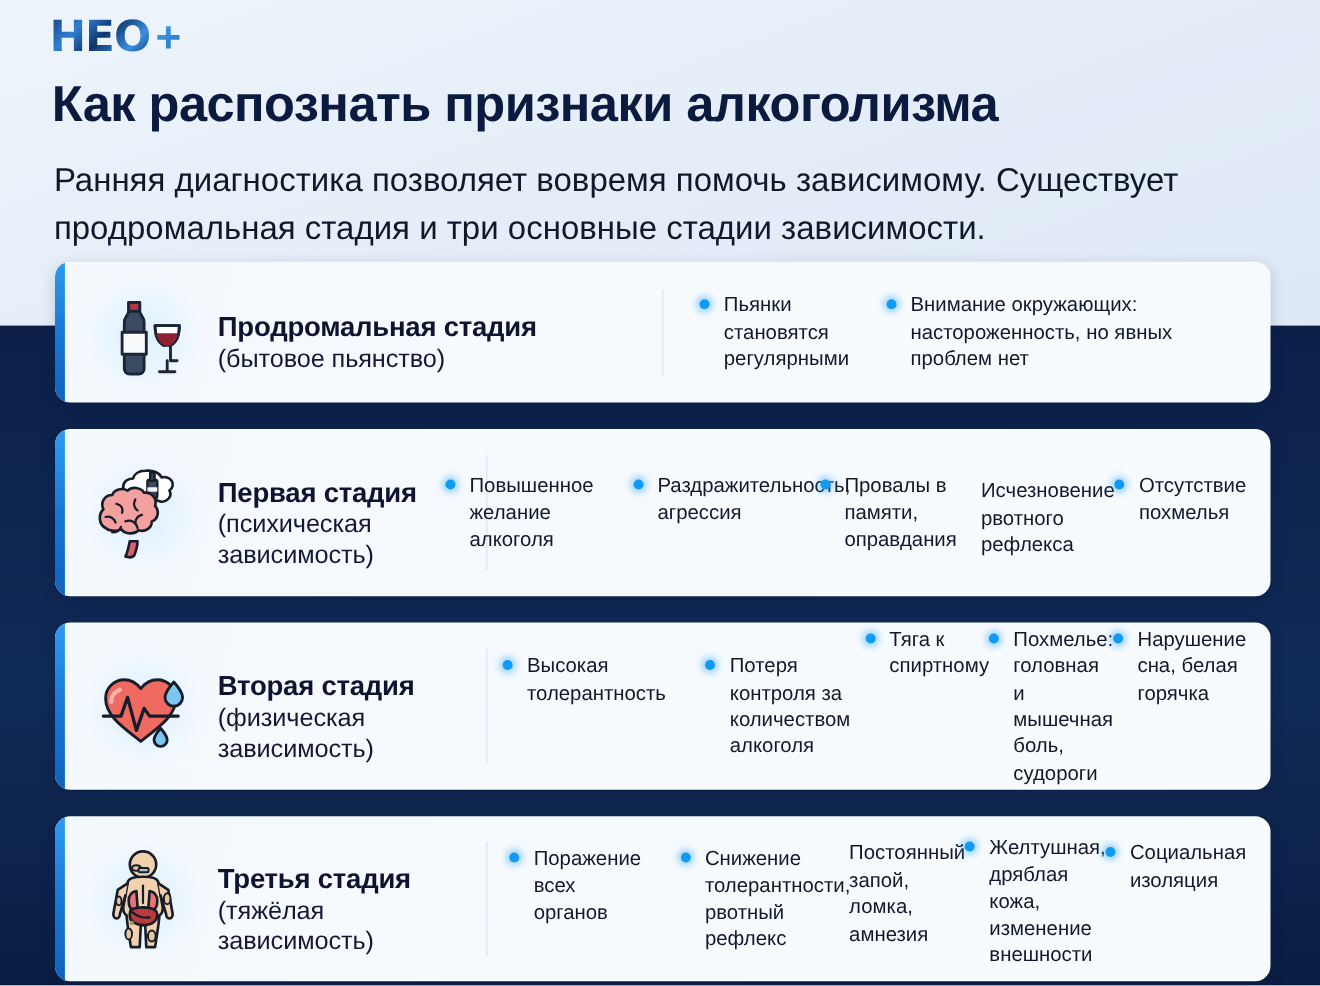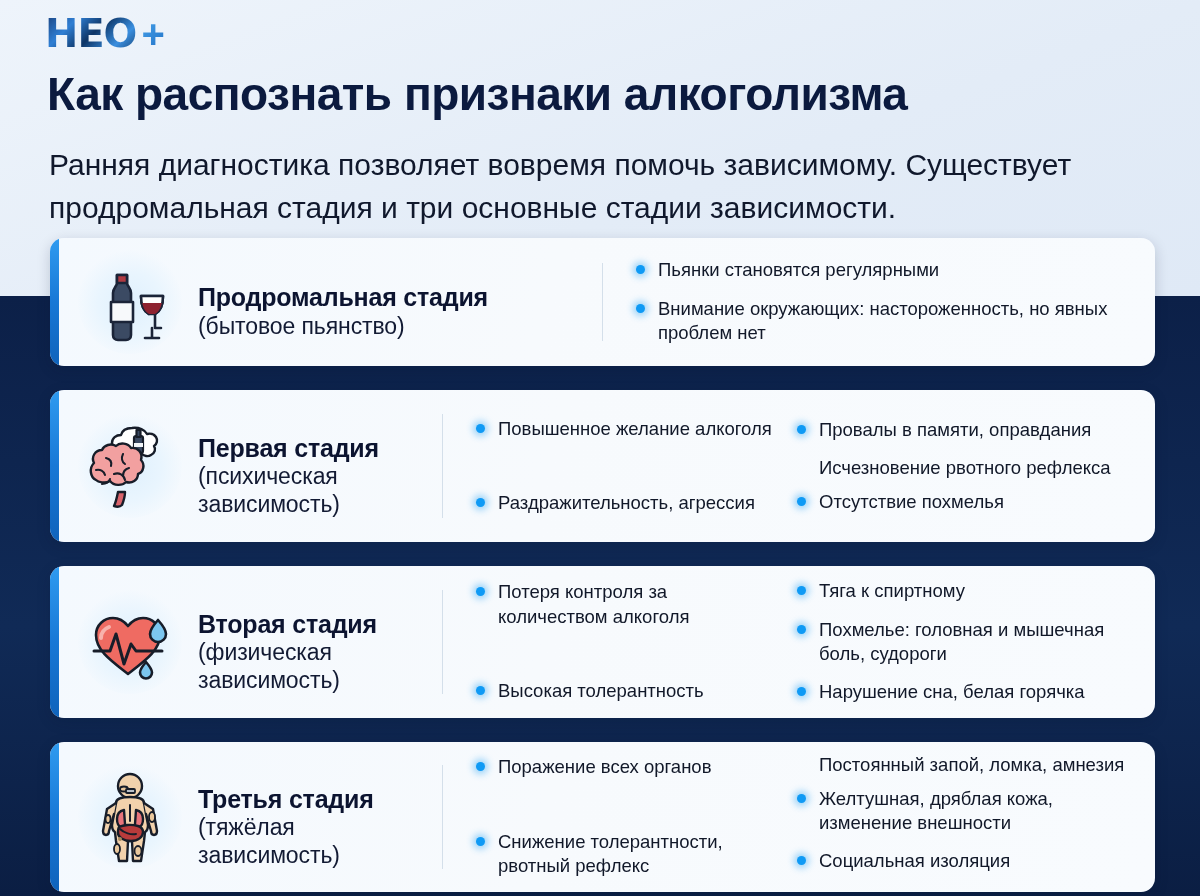--- a/index.html
+++ b/index.html
@@ -104,37 +104,37 @@
   
   .divider{
     width:1px; background:#d4dfea; align-self:center;
     flex:0 0 1px;
   }
   #card1 .divider{ height:78px; }
   #card2 .divider, #card3 .divider, #card4 .divider{ height:104px; }
 
   
   .cols{ display:flex; flex:1 1 auto; align-items:center; }
-  .col{ display:flex; flex-direction:column; justify-content:flex-start; }
+  .col{ display:flex; flex-direction:row; justify-content:flex-end; }
   #card1 .col-a{ padding-left:33px; width:520px; }
   #card2 .col-a, #card3 .col-a, #card4 .col-a{ padding-left:33px; width:330px;gap:36px; }
   #card2 .col-b, #card3 .col-b, #card4 .col-b{ padding-left:24px; width:360px; }
 
   .bullet{
     position:relative; padding-left:22px;
     font-size:18.5px; color:#111829; line-height:1.32;
     margin:7px 0;
   }
   .bullet .dot{
     position:absolute; left:0; top:7px;
     width:9px; height:9px; border-radius:50%;
     background:#0f9af5;
     box-shadow:0 0 7px 3px rgba(30,160,245,0.45);
   }
-  .bullet.nodot{ padding-left:22px; margin-top:0; margin-bottom:2px; }
+  .bullet.nodot{ padding-left:22px; margin-top:12px; margin-bottom:2px; }
   .bullet.tight{ margin-bottom:2px; }
   .bullet.tight + .bullet{ margin-top:12px; }
 </style>
 </head>
 <body>
 
 <div class="bg-top"></div>
 <div class="bg-bottom"></div>
 
 <div class="logo">
@@ -256,25 +256,25 @@
     <div class="stage-names">
       <div class="stage-title">Вторая стадия</div>
       <div class="stage-sub">(физическая зависимость)</div>
     </div>
   </div>
   <div class="divider"></div>
   <div class="cols">
     <div class="col col-a">
       <div class="bullet">
         <span class="dot"></span>
+        <span>Высокая толерантность</span>
+      </div>
+      <div class="bullet">
+        <span class="dot"></span>
         <span>Потеря контроля за количеством алкоголя</span>
-      </div>
-      <div class="bullet">
-        <span class="dot"></span>
-        <span>Высокая толерантность</span>
       </div>
     </div>
     <div class="col col-b">
       <div class="bullet">
         <span class="dot"></span>
         <span>Тяга к спиртному</span>
       </div>
       <div class="bullet">
         <span class="dot"></span>
         <span>Похмелье: головная и мышечная боль, судороги</span>

